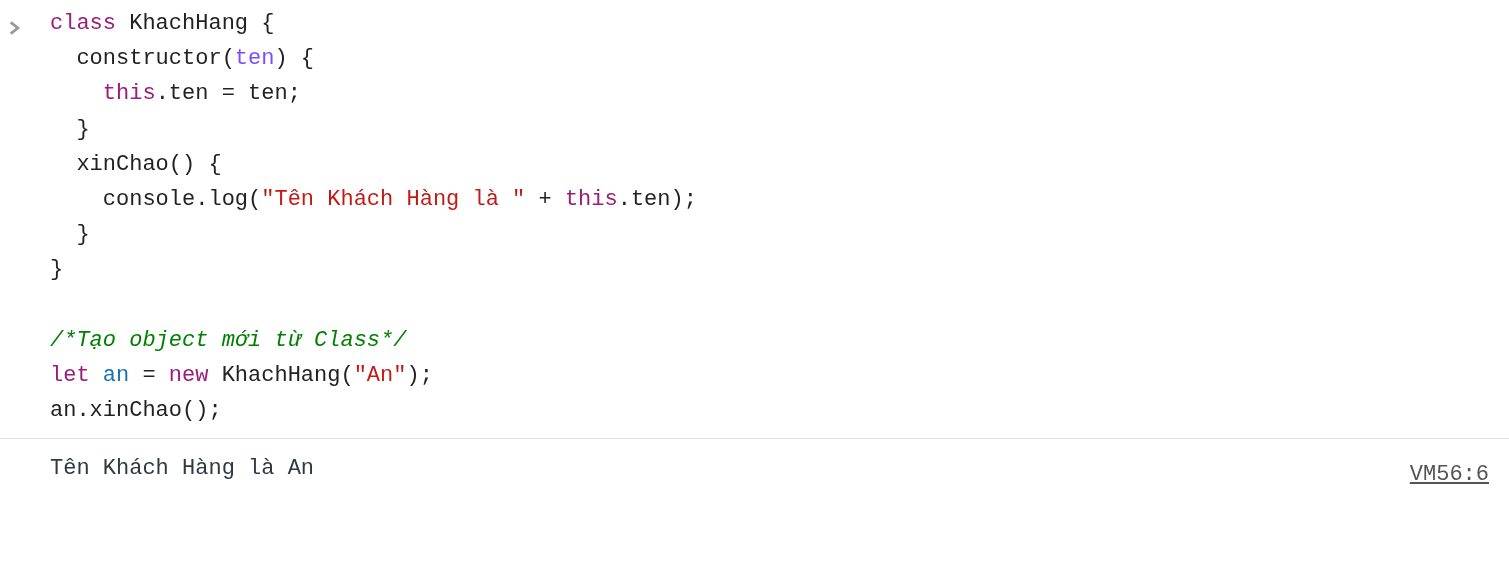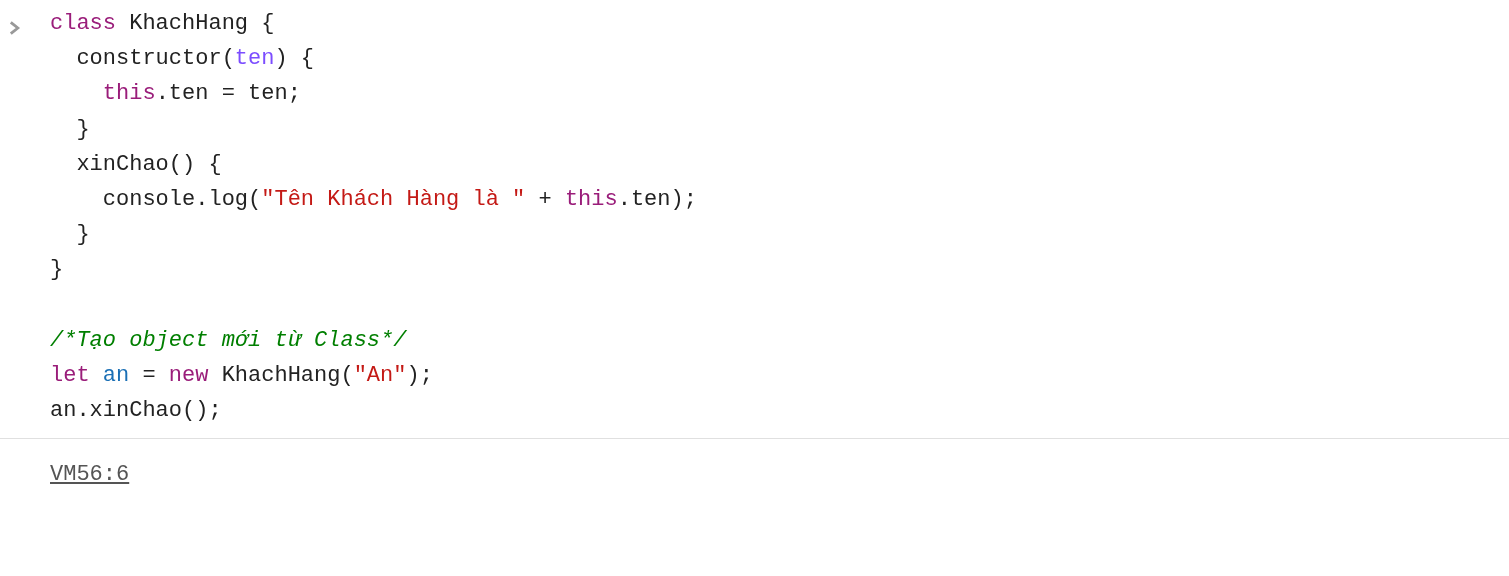--- a/index.html
+++ b/index.html
@@ -80,14 +80,15 @@
 
 <span class="tok-comment">/*Tạo object mới từ Class*/</span>
 <span class="tok-keyword">let</span> <span class="tok-varname">an</span><span class="tok-punct"> = </span><span class="tok-keyword">new</span> <span class="tok-plain">KhachHang</span><span class="tok-punct">(</span><span class="tok-string">"An"</span><span class="tok-punct">)</span><span class="tok-punct">;</span>
 <span class="tok-plain">an</span><span class="tok-punct">.</span><span class="tok-plain">xinChao</span><span class="tok-punct">()</span><span class="tok-punct">;</span></div>
 </div>
 
 <div class="separator"></div>
 
 <div class="console-output-row">
   <span class="output-spacer"></span>
+  <span class="output-text">Tên Khách Hàng là An</span>
   <span class="source-link">VM56:6</span>
 </div>
 
 </body></html>

